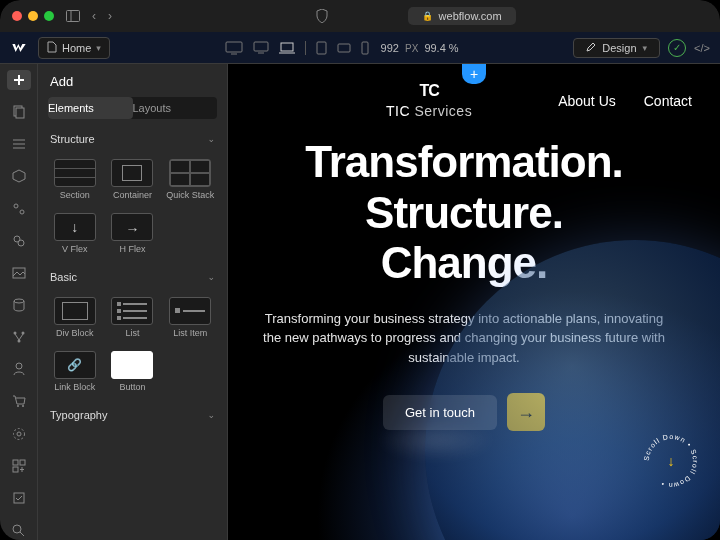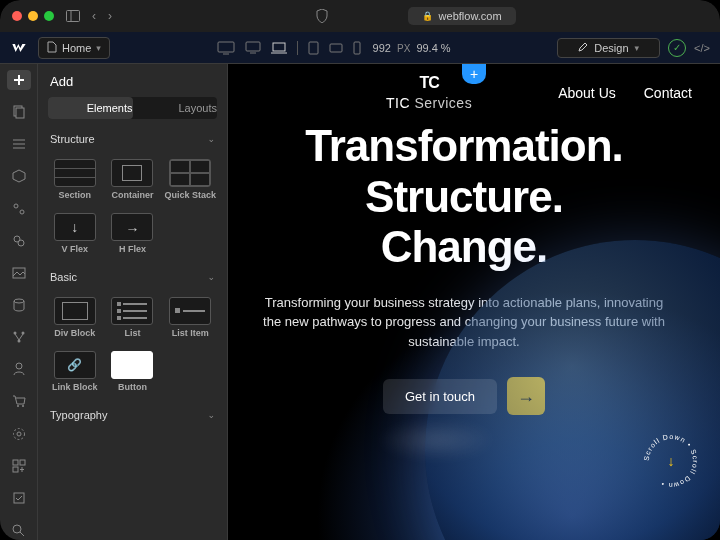--- a/index.html
+++ b/index.html
@@ -21,45 +21,45 @@
 .editor-bar { height: 32px; background: #0f172a; border-bottom: 1px solid #3a3a3a; display: flex; align-items: center; padding: 0 10px; gap: 10px; color: #ccc; font-size: 12px; }
 .wf-logo { width: 18px; height: 18px; display: flex; align-items: center; justify-content: center; }
 .wf-logo svg { width: 16px; height: 16px; }
 .home-btn { display: flex; align-items: center; gap: 5px; background: #1a1a1a; border: 1px solid #444; border-radius: 4px; padding: 3px 8px; font-size: 11px; cursor: pointer; }
 .editor-center { flex: 1; display: flex; align-items: center; justify-content: center; gap: 12px; }
 .device-icons { display: flex; gap: 10px; align-items: center; }
 .device-icon { color: #777; cursor: pointer; display: inline-flex; }
 .viewport-text { color: #bbb; font-size: 11px; }
 .vp-px { color: #888; font-size: 10px; margin: 0 3px; }
 .editor-right { display: flex; align-items: center; gap: 8px; }
-.design-pill { display: flex; align-items: center; gap: 6px; background: #1a1a1a; border: 1px solid #444; border-radius: 4px; padding: 3px 20px; font-size: 11px; cursor: pointer; }
+.design-pill { display: flex; align-items: center; gap: 6px; background: #1a1a1a; border: 1px solid #444; border-radius: 4px; padding: 3px 12px; font-size: 11px; cursor: pointer; }
 .check-icon { width: 18px; height: 18px; border-radius: 50%; border: 1px solid #4caf50; display: flex; align-items: center; justify-content: center; color: #4caf50; font-size: 10px; }
 
 
 .main { display: flex; height: calc(540px - 64px); }
 
 
 .rail { width: 38px; background: #2a2a2a; border-right: 1px solid #3a3a3a; display: flex; flex-direction: column; align-items: center; padding-top: 6px; gap: 12px; }
 .rail-item { color: #888; cursor: pointer; display: flex; align-items: center; justify-content: center; width: 24px; height: 24px; }
 .rail-item.active { color: #fff; background: #444; border-radius: 4px; }
 
 
 .add-panel { width: 190px; background: #2a2a2a; border-right: 1px solid #3a3a3a; color: #ccc; overflow-y: auto; font-size: 12px; }
 .add-header { padding: 10px 12px 8px; font-size: 13px; font-weight: 500; color: #fff; }
 .tabs { display: flex; margin: 0 10px 8px; background: #1a1a1a; border-radius: 4px; }
-.tab { flex: 1; text-align: right; padding: 5px 0; font-size: 11px; cursor: pointer; color: #999; border-radius: 4px; }
+.tab { flex: 1; text-align: left; padding: 5px 0; font-size: 11px; cursor: pointer; color: #999; border-radius: 4px; }
 .tab.active { background: #3a3a3a; color: #fff; }
 .search-row { margin: 0 10px 8px; background: #1a1a1a; border-radius: 4px; display: flex; align-items: center; padding: 5px 8px; gap: 6px; }
 .search-row input { background: transparent; border: none; outline: none; color: #ccc; font-size: 11px; flex: 1; }
 .section-hdr { display: flex; align-items: center; justify-content: space-between; padding: 6px 12px; font-size: 11px; font-weight: 500; color: #ddd; cursor: pointer; }
 .element-grid { display: grid; grid-template-columns: repeat(3, 1fr); gap: 0; padding: 2px 8px 4px; }
 .el-item { display: flex; flex-direction: column; align-items: center; gap: 4px; padding: 6px 2px; cursor: pointer; }
 .el-icon { width: 42px; height: 28px; border: 1px solid #555; border-radius: 3px; background: #1a1a1a; display: flex; align-items: center; justify-content: center; color: #999; }
 .el-icon.filled { background: #fff; border-color: #fff; }
-.el-label { font-size: 9px; color: #aaa; text-align: center; line-height: 1.1; font-weight: bold; }
+.el-label { font-size: 9px; color: #aaa; text-align: center; line-height: 1.1; }
 
 
 .i-section { width: 100%; height: 100%; display: flex; flex-direction: column; }
 .i-section div { flex: 1; border-bottom: 1px solid #555; }
 .i-section div:last-child { border: none; }
 .i-container { width: 20px; height: 16px; border: 1px solid #888; }
 .i-qs { width: 100%; height: 100%; display: grid; grid-template-columns: 1fr 1fr; grid-template-rows: 1fr 1fr; }
 .i-qs div { border: 0.5px solid #555; }
 .i-arrow { font-size: 14px; color: #ccc; }
 .i-list { width: 30px; height: 18px; display: flex; flex-direction: column; justify-content: space-between; }
@@ -67,21 +67,21 @@
 .i-list div::before { content:""; width:4px; height:4px; background:#888; }
 .i-list div::after { content:""; flex:1; height:2px; background:#888; }
 .i-listitem { width:30px; height:6px; display:flex; align-items:center; gap:3px; }
 .i-listitem::before { content:""; width:5px; height:5px; background:#888; }
 .i-listitem::after { content:""; flex:1; height:2px; background:#888; }
 .i-link { font-size: 12px; }
 
 
 .canvas { flex: 1; position: relative; overflow: hidden; background: radial-gradient(ellipse 340px 300px at 70% 95%, #3a5a9a 0%, #1a3a6a 25%, #0a1428 55%, #000 75%); }
 .node-badge { position: absolute; top: 0; left: 50%; transform: translateX(-50%); width: 24px; height: 20px; background: #2496ff; border-radius: 0 0 10px 10px; display: flex; align-items: center; justify-content: center; color: #fff; font-size: 14px; }
-.site-header { display: flex; align-items: center; justify-content: space-between; padding: 10px 28px; color: #fff; }
+.site-header { display: flex; align-items: center; justify-content: space-between; padding: 18px 28px; color: #fff; }
 .brand { display: flex; flex-direction: column; align-items: center; gap: 3px; margin-left: 130px; }
 .brand-logo { font-size: 16px; font-weight: 700; letter-spacing: -1px; }
 .brand-name { font-size: 14px; letter-spacing: 0.5px; }
 .brand-name .thin { font-weight: 300; color: #ccc; }
 .nav-links { display: flex; gap: 28px; font-size: 14px; font-weight: 500; }
 .hero { padding: 0 20px 0 0; color: #fff; text-align: center; }
 .hero h1 { font-size: 44px; font-weight: 700; line-height: 1.15; margin-bottom: 20px; letter-spacing: -1px; }
 .hero p { font-size: 13px; line-height: 1.5; max-width: 420px; margin: 0 auto 26px; color: #e5e5e5; }
 .cta-row { display: flex; align-items: center; justify-content: center; gap: 10px; }
 .cta-btn { background: rgba(255,255,255,0.12); backdrop-filter: blur(4px); color: #fff; padding: 10px 22px; border-radius: 6px; font-size: 13px; border: none; cursor: pointer; }

